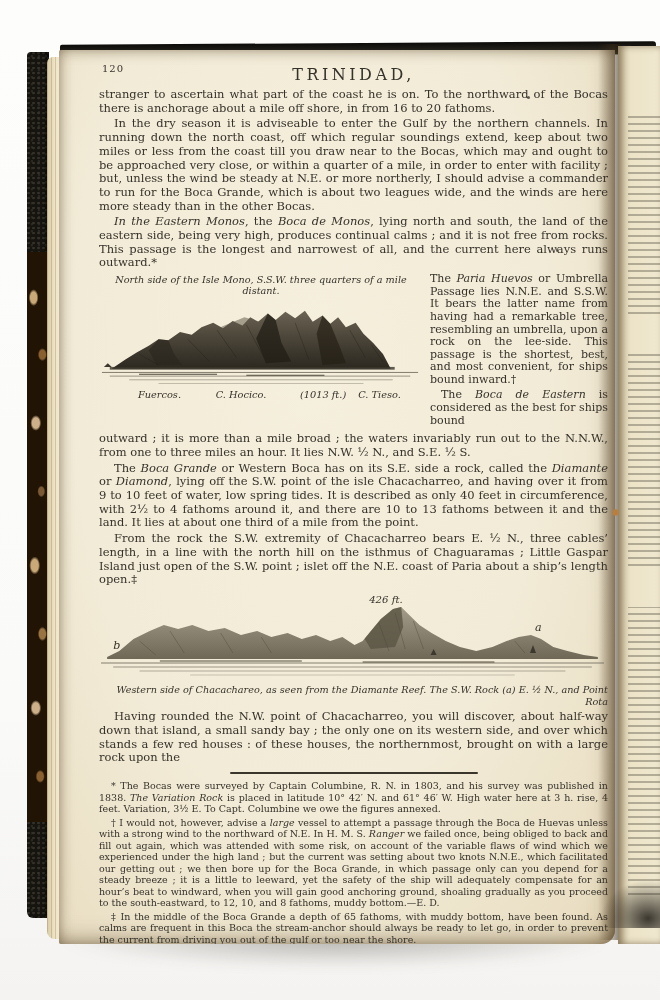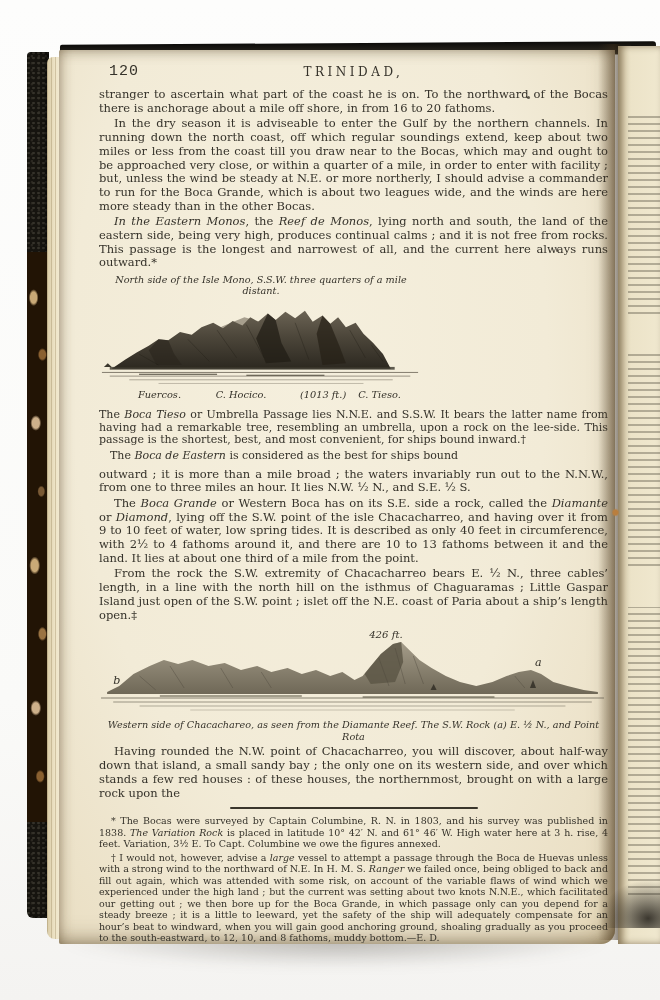--- a/index.html
+++ b/index.html
@@ -71,40 +71,40 @@
     mask-image:linear-gradient(180deg,#000 0 26%,transparent 26% 30%,#000 30% 58%,transparent 58% 63%,#000 63% 100%);}
   .next-dark-bottom{position:absolute;left:600px;top:880px;width:60px;height:48px;
     background:radial-gradient(ellipse at 80% 80%,rgba(15,12,8,.8),rgba(15,12,8,0) 70%);}
 
   .fox-spot{position:absolute;left:612px;top:508px;width:7px;height:9px;border-radius:50%;
     background:radial-gradient(circle,#b97e3e 0 40%,rgba(185,126,62,0) 75%);}
 
   
   .content{position:absolute;left:40px;top:13px;width:509px;color:#35322a;}
   .head-row{position:relative;height:18px;margin-bottom:7px;}
-  .pgnum{position:absolute;left:10px;top:0;font-size:15px;letter-spacing:1px;font-family:Liberation Mono, monospace;}
-  .rhead{position:absolute;left:0;right:0;top:2px;text-align:center;font-size:12px;letter-spacing:3.5px;}
+  .pgnum{position:absolute;left:3px;top:0;font-size:10px;letter-spacing:1px;}
+  .rhead{position:absolute;left:0;right:0;top:2px;text-align:center;font-size:16px;letter-spacing:3.5px;}
   p.body{margin:0 0 2px 0;font-size:11.5px;line-height:13.7px;text-align:justify;}
   p.body.ind{text-indent:15px;}
   .it{font-style:italic;}
 
   
-  .fig1{display:flex;gap:7px;margin:3px 0 2px 0;flex-direction:column;}
+  .fig1{display:flex;gap:7px;margin:3px 0 2px 0;}
   .fig1-left{width:324px;flex:none;}
   .fig1-cap{font-size:9.7px;font-style:italic;text-align:center;margin:1px 0 1px 0;}
   .fig1-art{display:block;width:322px;height:92px;margin-left:1px;}
   .fig1-labels{position:relative;height:13px;font-size:9.8px;font-style:italic;text-align:right;}
   .fig1-labels span{position:absolute;top:0;white-space:nowrap;}
   .lb0{left:12%;} .lb1{left:36%;} .lb2{left:62%;} .lb3{left:80%;}
   .fig1-right{flex:1;font-size:11px;line-height:12.6px;text-align:justify;}
   .fig1-right p{margin:0 0 3px 0;}
   .fig1-right p + p{text-indent:11px;}
 
   
-  .fig2{margin:4px 0 3px 0;text-align:center;}
+  .fig2{margin:4px 0 3px 0;text-align:right;}
   .fig2-art{display:block;width:507px;height:92px;}
   .fig2-cap{font-size:9.7px;font-style:italic;line-height:11.6px;margin-top:1px;}
 
   
   .fn-rule{width:248px;height:2px;background:#3a362c;margin:7px auto 6px auto;border-radius:1px;}
   p.fn{margin:0 0 2px 0;font-size:9.5px;line-height:11.5px;text-align:justify;text-indent:12px;}
 
   .speck{position:absolute;width:3px;height:3px;border-radius:50%;background:rgba(55,50,40,.75);}
   .speck.s1{left:468px;top:46px;}
   .speck.s2{left:497px;top:198px;width:2px;height:4px;}
@@ -127,21 +127,21 @@
   <div class="page">
     <div class="content">
 
       <div class="head-row">
         <span class="pgnum">120</span>
         <span class="rhead">TRINIDAD,</span>
       </div>
 
       <p class="body"><span>stranger to ascertain what part of the coast he is on.  To the northward of the Bocas there is anchorage about a mile off shore, in from 16 to 20 fathoms.</span></p>
       <p class="body ind"><span>In the dry season it is adviseable to enter the Gulf by the northern channels.  In running down the north coast, off which regular soundings extend, keep about two miles or less from the coast till you draw near to the Bocas, which may and ought to be approached very close, or within a quarter of a mile, in order to enter with facility ; but, unless the wind be steady at N.E. or more northerly, I should advise a commander to run for the Boca Grande, which is about two leagues wide, and the winds are here more steady than in the other Bocas.</span></p>
-      <p class="body ind"><span class="it">In the Eastern Monos</span><span>, the </span><span class="it">Reef de Monos</span><span>, lying north and south, the land of the eastern side, being very high, produces continual calms ; and it is not free from rocks.  This passage is the longest and narrowest of all, and the current here always runs outward.*</span></p>
+      <p class="body ind"><span class="it">In the Eastern Monos</span><span>, the </span><span class="it">Boca de Monos</span><span>, lying north and south, the land of the eastern side, being very high, produces continual calms ; and it is not free from rocks.  This passage is the longest and narrowest of all, and the current here always runs outward.*</span></p>
 
       <div class="fig1">
         <div class="fig1-left">
           <div class="fig1-cap">North side of the Isle Mono, S.S.W. three quarters of a mile distant.</div>
 
           <svg class="fig1-art" viewBox="0 0 330 100" preserveAspectRatio="none">
             <defs>
               <linearGradient id="rockg" x1="0" y1="0" x2="0" y2="1">
                 <stop offset="0" stop-color="#6b6354"></stop>
                   <stop offset=".45" stop-color="#4c463a"></stop>
@@ -184,21 +184,21 @@
 
           <div class="fig1-labels">
             <span class="lb0">Fuercos.</span>
             <span class="lb1">C. Hocico.</span>
             <span class="lb2">(1013 ft.)</span>
             <span class="lb3">C. Tieso.</span>
           </div>
         </div>
 
         <div class="fig1-right">
-          <p><span>The </span><span class="it">Boca Tieso</span><span> or Umbrella Passage lies N.N.E. and S.S.W. It bears the latter name from having had a remarkable tree, resembling an umbrella, upon a rock on the lee-side.  This passage is the shortest, best, and most convenient, for ships bound inward.†</span></p>
+          <p><span>The </span><span class="it">Paria Huevos</span><span> or Umbrella Passage lies N.N.E. and S.S.W. It bears the latter name from having had a remarkable tree, resembling an umbrella, upon a rock on the lee-side.  This passage is the shortest, best, and most convenient, for ships bound inward.†</span></p>
           <p><span>The </span><span class="it">Boca de Eastern</span><span> is considered as the best for ships bound</span></p>
         </div>
       </div>
 
       <p class="body"><span>outward ; it is more than a mile broad ; the waters invariably run out to the N.N.W., from one to three miles an hour.  It lies N.W. ½ N., and S.E. ½ S.</span></p>
       <p class="body ind"><span>The </span><span class="it">Boca Grande</span><span> or Western Boca has on its S.E. side a rock, called the </span><span class="it">Diamante</span><span> or </span><span class="it">Diamond</span><span>, lying off the S.W. point of the isle Chacacharreo, and having over it from 9 to 10 feet of water, low spring tides.  It is described as only 40 feet in circumference, with 2½ to 4 fathoms around it, and there are 10 to 13 fathoms between it and the land.  It lies at about one third of a mile from the point.</span></p>
       <p class="body ind"><span>From the rock the S.W. extremity of Chacacharreo bears E. ½ N., three cables’ length, in a line with the north hill on the isthmus of Chaguaramas ; Little Gaspar Island just open of the S.W. point ; islet off the N.E. coast of Paria about a ship’s length open.‡</span></p>
 
       <div class="fig2">
         <svg class="fig2-art" viewBox="0 0 500 92" preserveAspectRatio="none">

